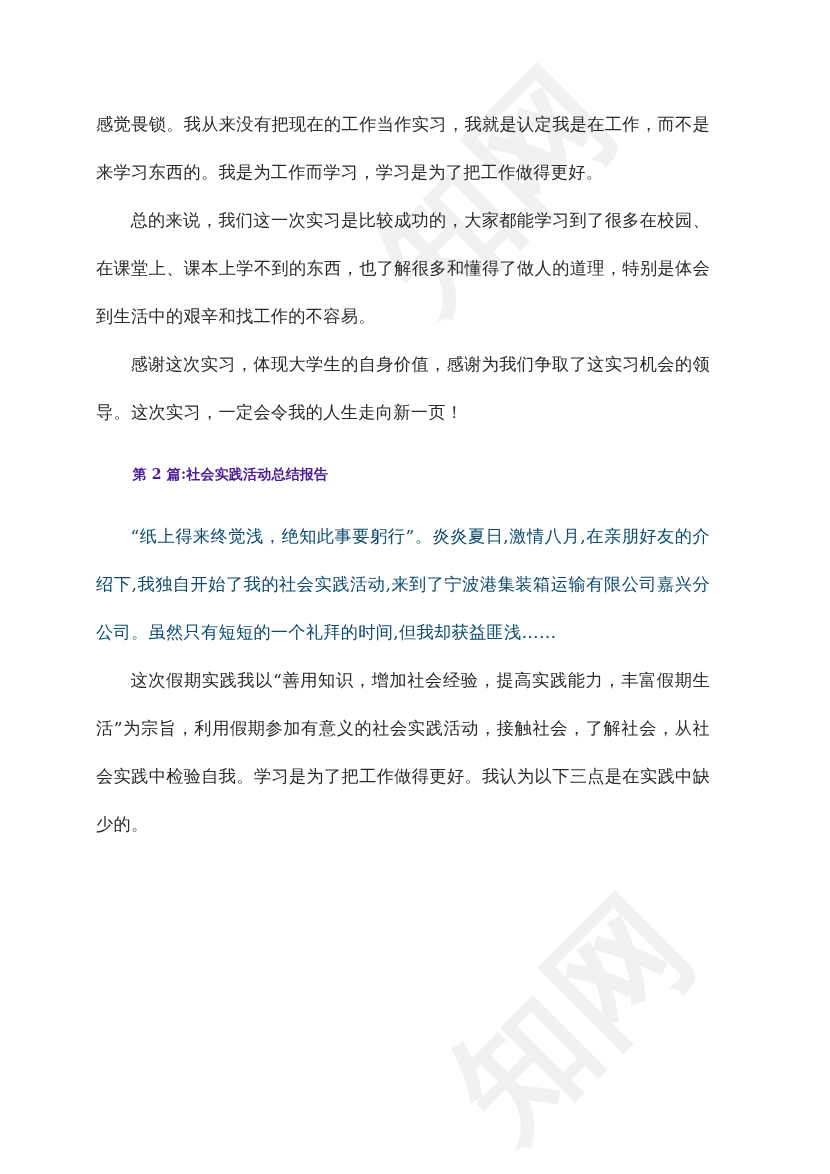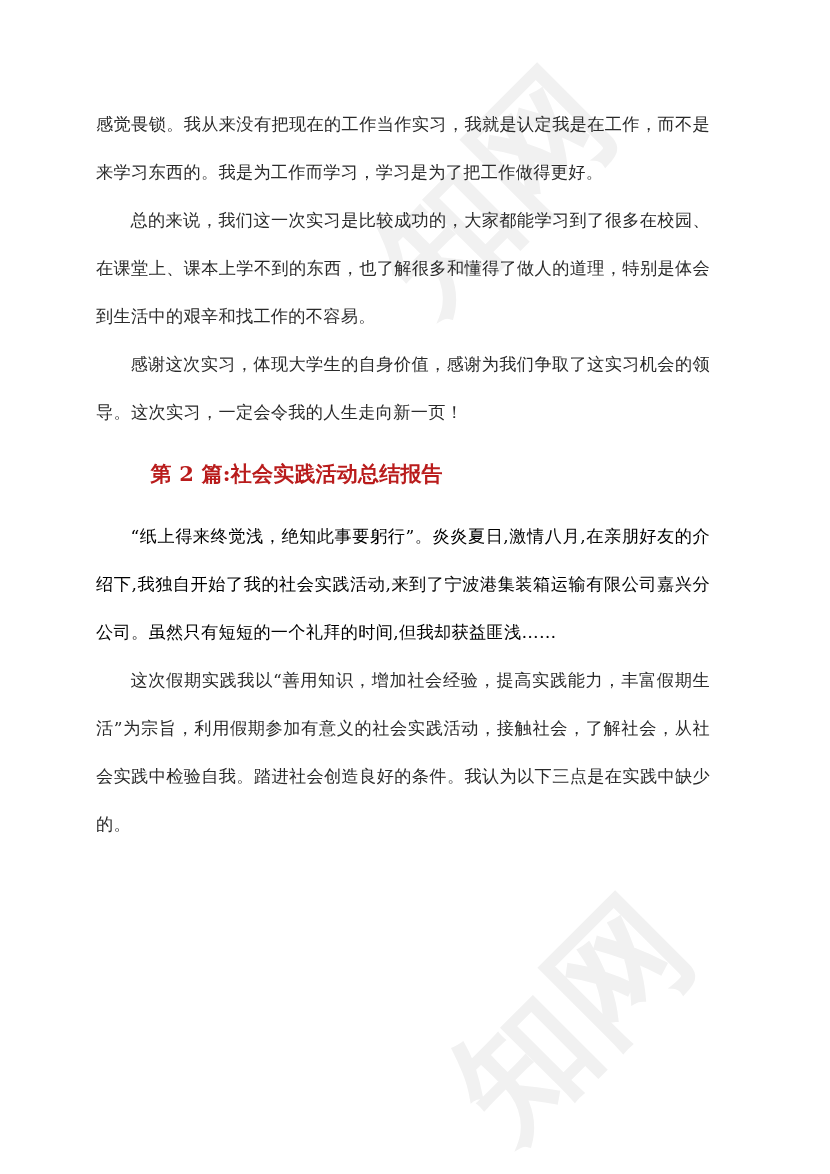--- a/index.html
+++ b/index.html
@@ -74,23 +74,23 @@
     letter-spacing: 0.3px;
     word-break: break-all;
   }
 
   .para--noindent {
     text-indent: 0;
   }
 
   .heading {
     margin: 0;
-    font-size: 21px;
+    font-size: 14px;
     line-height: 48px;
-    color: #b91c1c;
+    color: #4c1d95;
     font-weight: 700;
     text-indent: 2.6em;
     letter-spacing: 0.2px;
   }
 
   .spacer-sm { height: 14px; }
 </style>
 </head>
 <body>
 
@@ -101,17 +101,17 @@
     <div class="watermark watermark--bottom" style="color: rgb(241, 241, 241);">知网</div>
   </div>
 
   <div class="doc-body">
       <p class="para para--noindent" style="color: rgb(42, 42, 42);">感觉畏锁。我从来没有把现在的工作当作实习，我就是认定我是在工作，而不是来学习东西的。我是为工作而学习，学习是为了把工作做得更好。</p>
       <p class="para" style="color: rgb(42, 42, 42);">总的来说，我们这一次实习是比较成功的，大家都能学习到了很多在校园、在课堂上、课本上学不到的东西，也了解很多和懂得了做人的道理，特别是体会到生活中的艰辛和找工作的不容易。</p>
       <p class="para" style="color: rgb(42, 42, 42);">感谢这次实习，体现大学生的自身价值，感谢为我们争取了这实习机会的领导。这次实习，一定会令我的人生走向新一页！</p>
       <div class="spacer-sm"></div>
       <div class="heading">第 2 篇:社会实践活动总结报告</div>
       <div class="spacer-sm"></div>
-      <p class="para" style="color: #000000;">“纸上得来终觉浅，绝知此事要躬行”。炎炎夏日,激情八月,在亲朋好友的介绍下,我独自开始了我的社会实践活动,来到了宁波港集装箱运输有限公司嘉兴分公司。虽然只有短短的一个礼拜的时间,但我却获益匪浅……</p>
-      <p class="para" style="color: rgb(42, 42, 42);">这次假期实践我以“善用知识，增加社会经验，提高实践能力，丰富假期生活”为宗旨，利用假期参加有意义的社会实践活动，接触社会，了解社会，从社会实践中检验自我。踏进社会创造良好的条件。我认为以下三点是在实践中缺少的。</p>
+      <p class="para" style="color: #0c4a6e;">“纸上得来终觉浅，绝知此事要躬行”。炎炎夏日,激情八月,在亲朋好友的介绍下,我独自开始了我的社会实践活动,来到了宁波港集装箱运输有限公司嘉兴分公司。虽然只有短短的一个礼拜的时间,但我却获益匪浅……</p>
+      <p class="para" style="color: rgb(42, 42, 42);">这次假期实践我以“善用知识，增加社会经验，提高实践能力，丰富假期生活”为宗旨，利用假期参加有意义的社会实践活动，接触社会，了解社会，从社会实践中检验自我。学习是为了把工作做得更好。我认为以下三点是在实践中缺少的。</p>
     </div>
 
 </div>
 
 </body></html>

